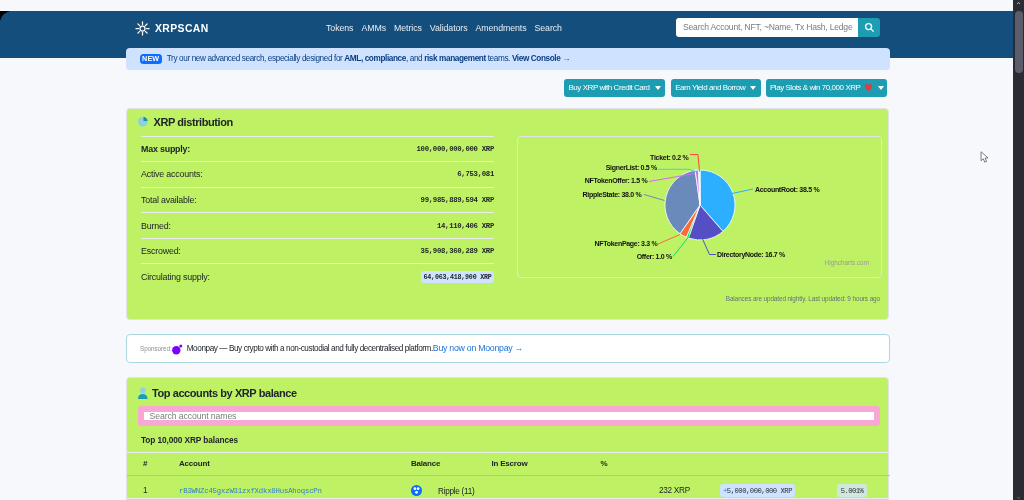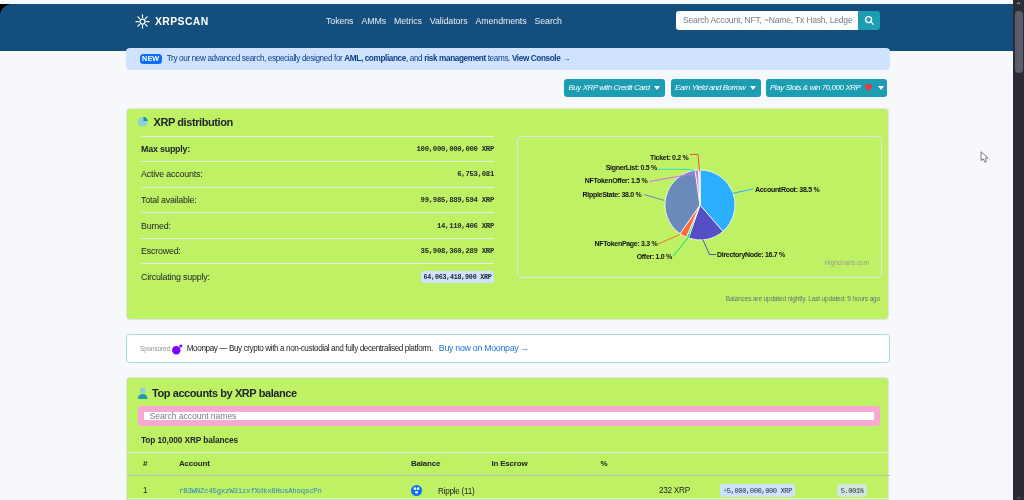--- a/index.html
+++ b/index.html
@@ -1,39 +1,39 @@
 <!DOCTYPE html>
 <html><head>
 <meta charset="utf-8">
 <style>
 * { margin:0; padding:0; box-sizing:border-box; }
 html,body { width:1024px; height:500px; overflow:hidden; }
 body { font-family:"Liberation Sans", sans-serif; background:#f6f8fb; position:relative; }
 
 
-.navbar { position:absolute; left:0; top:4px; width:1013px; height:47px; background:#144e7c; }
+.navbar { position:absolute; left:0; top:11px; width:1013px; height:47px; background:#144e7c; }
 .corner-tl { position:absolute; left:0; top:0; width:10px; height:10px; background:#000; clip-path:path("M0 0 L10 0 A14 14 0 0 0 0 10 Z"); }
 .brand { position:absolute; left:135px; top:10px; display:flex; align-items:center; color:#fff; }
 .brand-text { font-size:10.4px; font-weight:bold; letter-spacing:0.4px; margin-left:5px; color:#fff; }
 .navlinks { position:absolute; left:322px; top:0; height:33px; display:flex; align-items:center; }
 .navlinks a { color:#e9eef4; font-size:8.8px; text-decoration:none; margin:0 4px; letter-spacing:-0.08px; }
 .search-input { position:absolute; left:676px; top:6.5px; width:182px; height:19px; background:#fff; border:none; border-radius:3px 0 0 3px; font-size:8.6px; letter-spacing:-0.22px; white-space:nowrap; overflow:hidden; color:#757d85; padding-left:7px; display:flex; align-items:center; }
 .search-btn { position:absolute; left:858px; top:6.5px; width:22px; height:19px; background:#1d9db2; border-radius:0 3px 3px 0; display:flex; align-items:center; justify-content:center; }
 
 
 .scrollbar { position:absolute; left:1013px; top:0; width:11px; height:500px; background:#2a2b33; }
 .scroll-thumb { position:absolute; left:1.5px; top:11px; width:8px; height:62px; background:#5a5e6a; border-radius:4px; }
 .scroll-up { position:absolute; left:0; top:1px; width:11px; height:9px; color:#c8cad0; font-size:8px; text-align:center; line-height:9px; }
 
 
 .alert { position:absolute; left:126px; top:48px; width:764px; height:21.5px; background:#cfe2ff; border-radius:4px; display:flex; align-items:center; font-size:8.2px; letter-spacing:-0.38px; color:#0a3e82; }
 .badge-new { background:#0d6efd; color:#fff; font-size:7.2px; font-weight:bold; border-radius:3.5px; padding:1.5px 2.6px; margin-left:13.5px; margin-right:5px; letter-spacing:0.1px; line-height:1; }
 
 
-.btnrow { position:absolute; top:78.5px; left:0; width:887px; height:18px; display:flex; justify-content:flex-end; gap:5.6px;font-style:italic; }
+.btnrow { position:absolute; top:78.5px; left:0; width:887px; height:18px; display:flex; justify-content:flex-end; gap:5.6px; }
 .tbtn { background:#1d9db2; color:#fff; font-size:8px; letter-spacing:-0.45px; height:18px; display:flex; align-items:center; padding:0 4.5px; border-radius:3px; white-space:nowrap; }
 .caret { display:inline-block; width:0; height:0; border-left:3.5px solid transparent; border-right:3.5px solid transparent; border-top:4px solid #fff; margin-left:5px; }
 
 
 .card { position:absolute; background:#bef264; border:1px solid #e0e4e8; border-radius:4px; }
 .card1 { left:126px; top:108px; width:763px; height:211.5px; }
 .card-title { display:flex; align-items:center; font-size:11px; font-weight:bold; color:#212529; letter-spacing:-0.42px; }
 
 
 .dtable { position:absolute; left:14px; top:26.5px; width:353px; }
@@ -42,21 +42,21 @@
 .hl-blue { background:#cfe2ff; padding:2px 2.5px; border-radius:3px; font-size:6.7px; letter-spacing:-0.24px; font-weight:bold; }
 
 
 .chartbox { position:absolute; left:390px; top:27px; width:365px; height:142px; border:1px solid #e0e4e8; border-radius:4px; }
 .updated { position:absolute; right:8px; top:185.5px; font-size:6.4px; letter-spacing:-0.1px; color:#67707a; }
 
 
 .sponsor { position:absolute; left:126px; top:333.5px; width:764px; height:29px; border:1px solid #a9d7e0; border-radius:4px; background:#fff; display:flex; align-items:center; }
 .sp-label { font-size:6.3px; color:#8a9097; margin-left:13px; letter-spacing:-0.05px; }
 .sp-text { font-size:8.2px; letter-spacing:-0.42px; color:#212529; }
-.sp-link { font-size:8.8px; letter-spacing:-0.28px; color:#2175d9; margin-left:6px; }
+.sp-link { font-size:8.8px; letter-spacing:-0.28px; color:#2175d9; }
 
 
 .card2 { left:126px; top:376.8px; width:763px; height:130px; border-radius:4px 4px 0 0; }
 .acct-search { position:absolute; left:11px; top:28.7px; width:742px; height:19.5px; border:6px solid #f9a8d4; border-radius:3px; display:flex; align-items:center; font-size:8.7px; color:#757d85; padding-left:5.5px; letter-spacing:-0.1px; background:#fff; }
 .top10k { position:absolute; left:14px; top:57px; font-size:8.3px; font-weight:bold; letter-spacing:-0.1px; color:#212529; }
 .atable { position:absolute; left:0; top:74.2px; width:763px; font-size:8.2px; letter-spacing:-0.28px; color:#212529; }
 .ahead { height:24px; border-top:1px solid #e9ecef; border-bottom:1px solid #b7bcc1; display:flex; align-items:center; font-weight:bold; font-size:8px; letter-spacing:-0.2px; }
 .aline { height:23.5px; display:flex; align-items:center; border-bottom:1px solid #e9ecef; }
 .aline > span { position:relative; top:3.6px; }
 .c-num { width:52px; padding-left:16px; }

